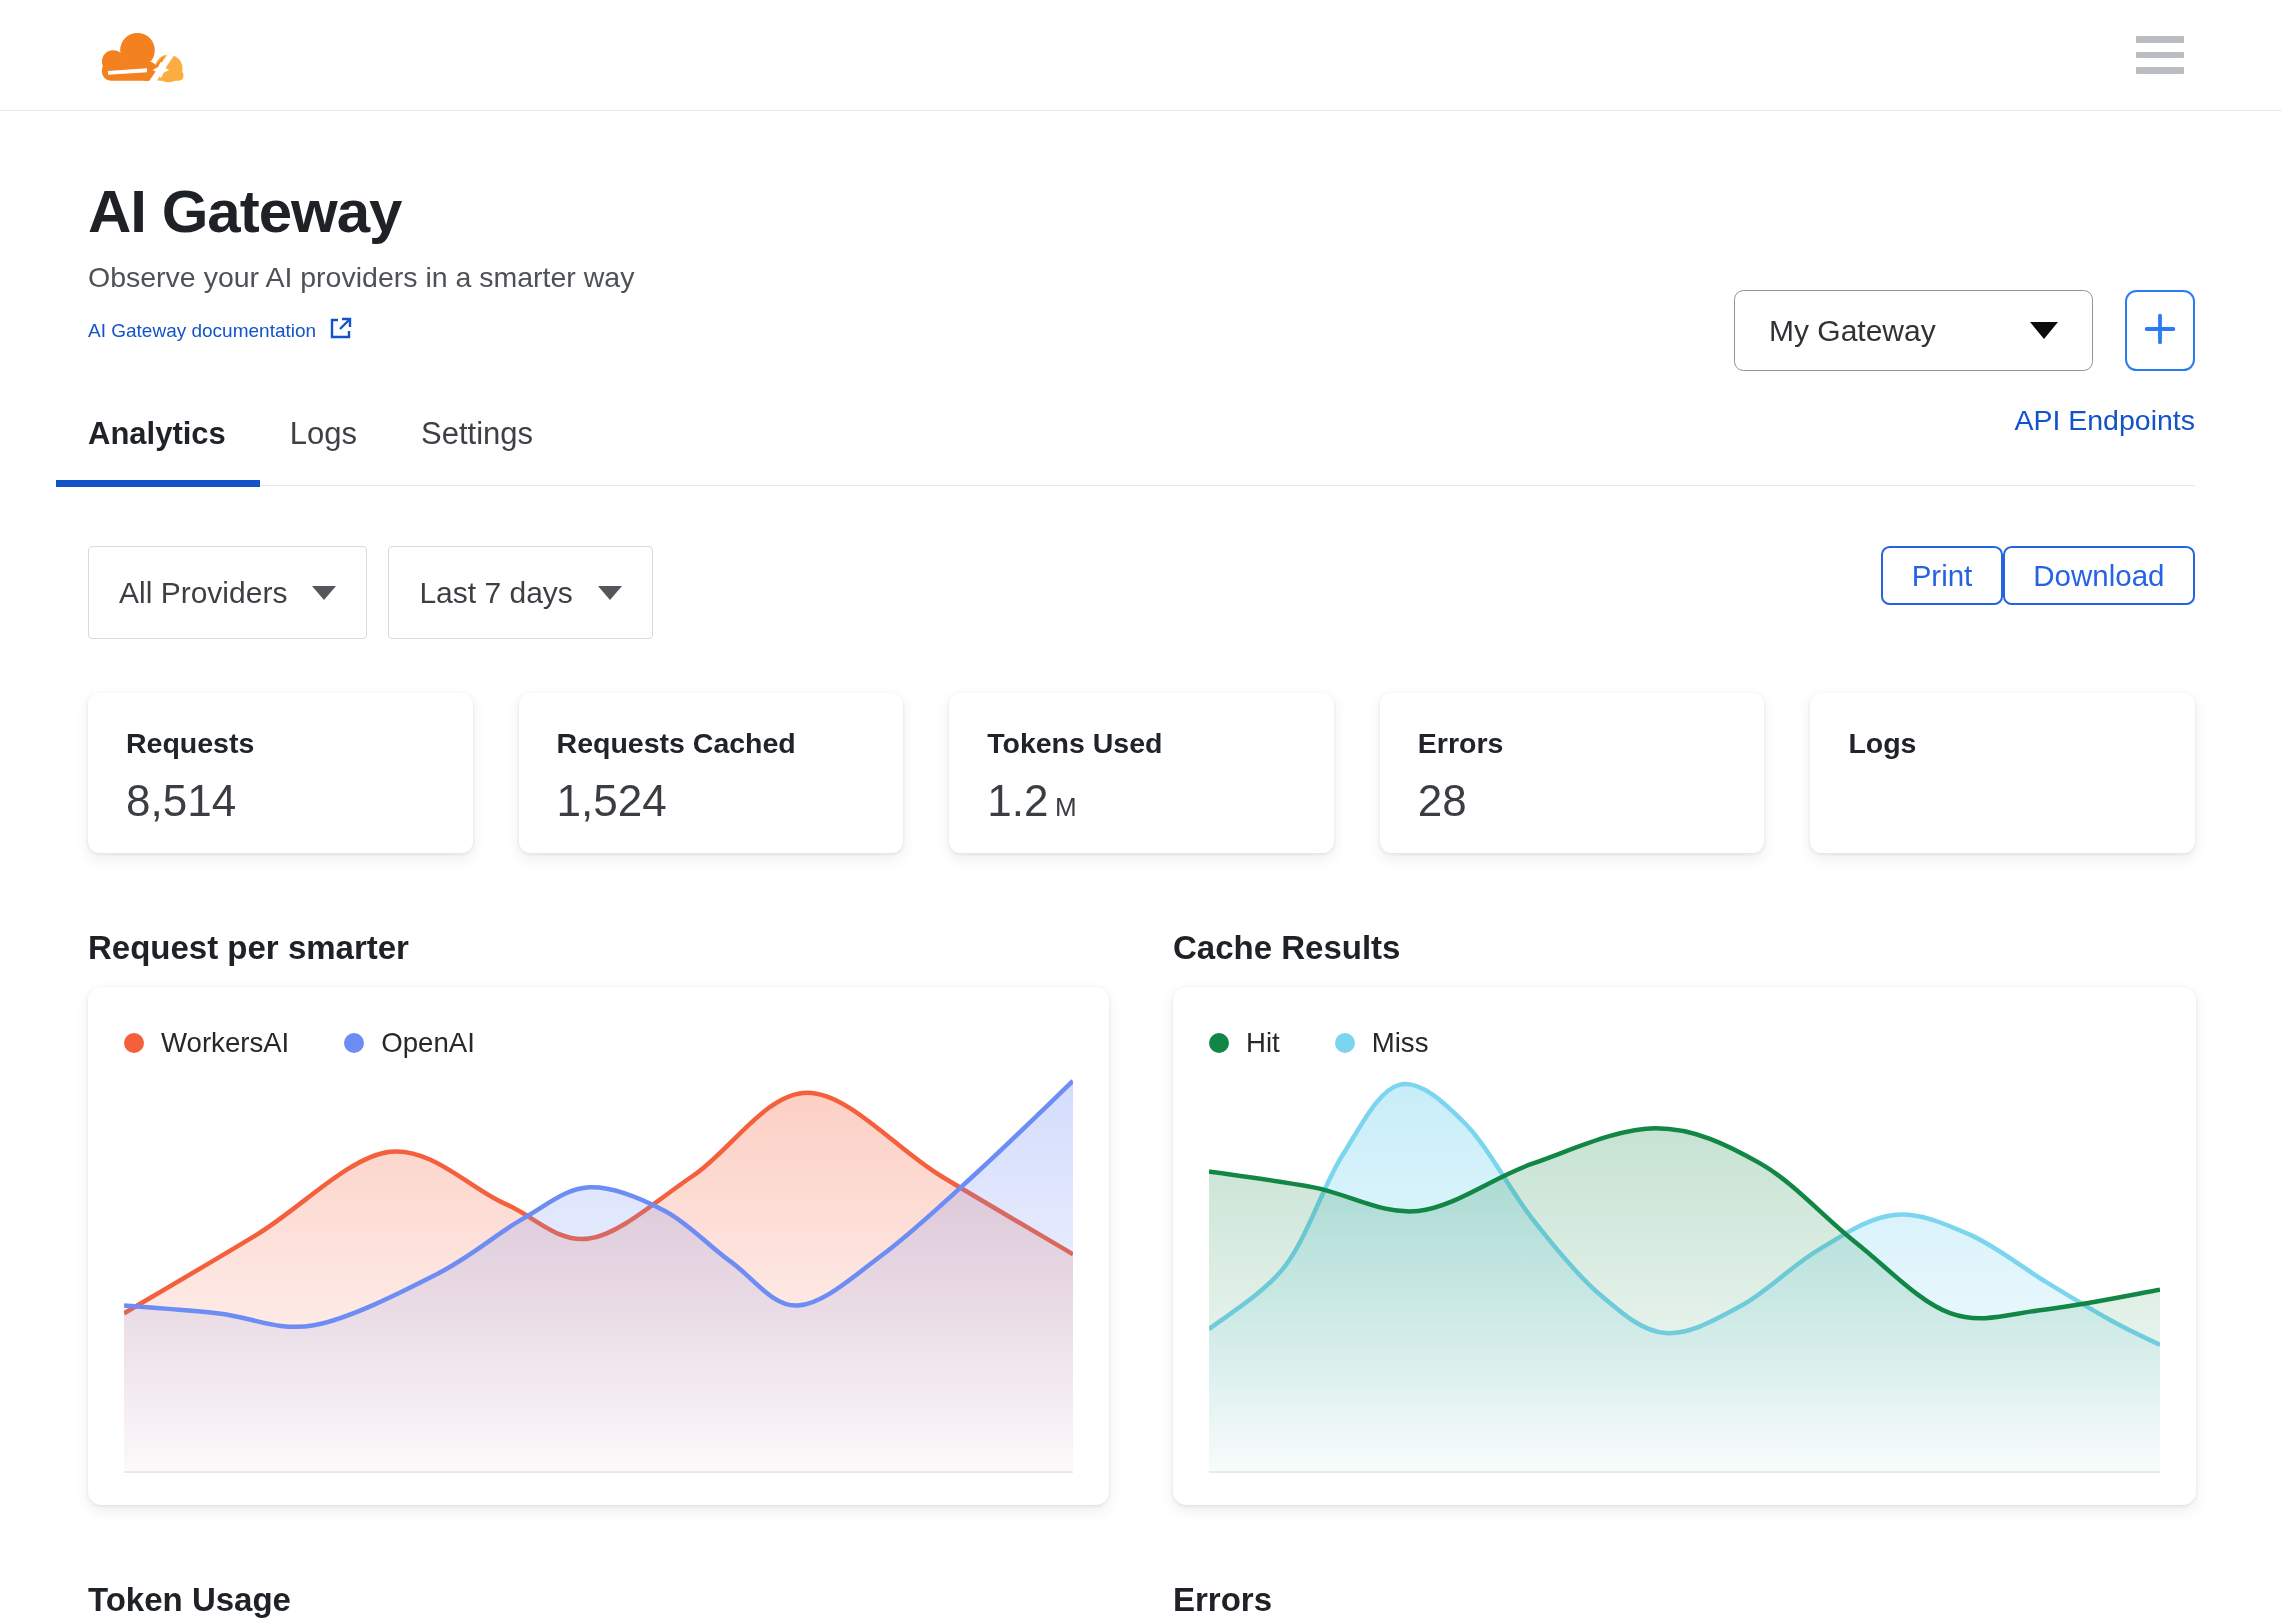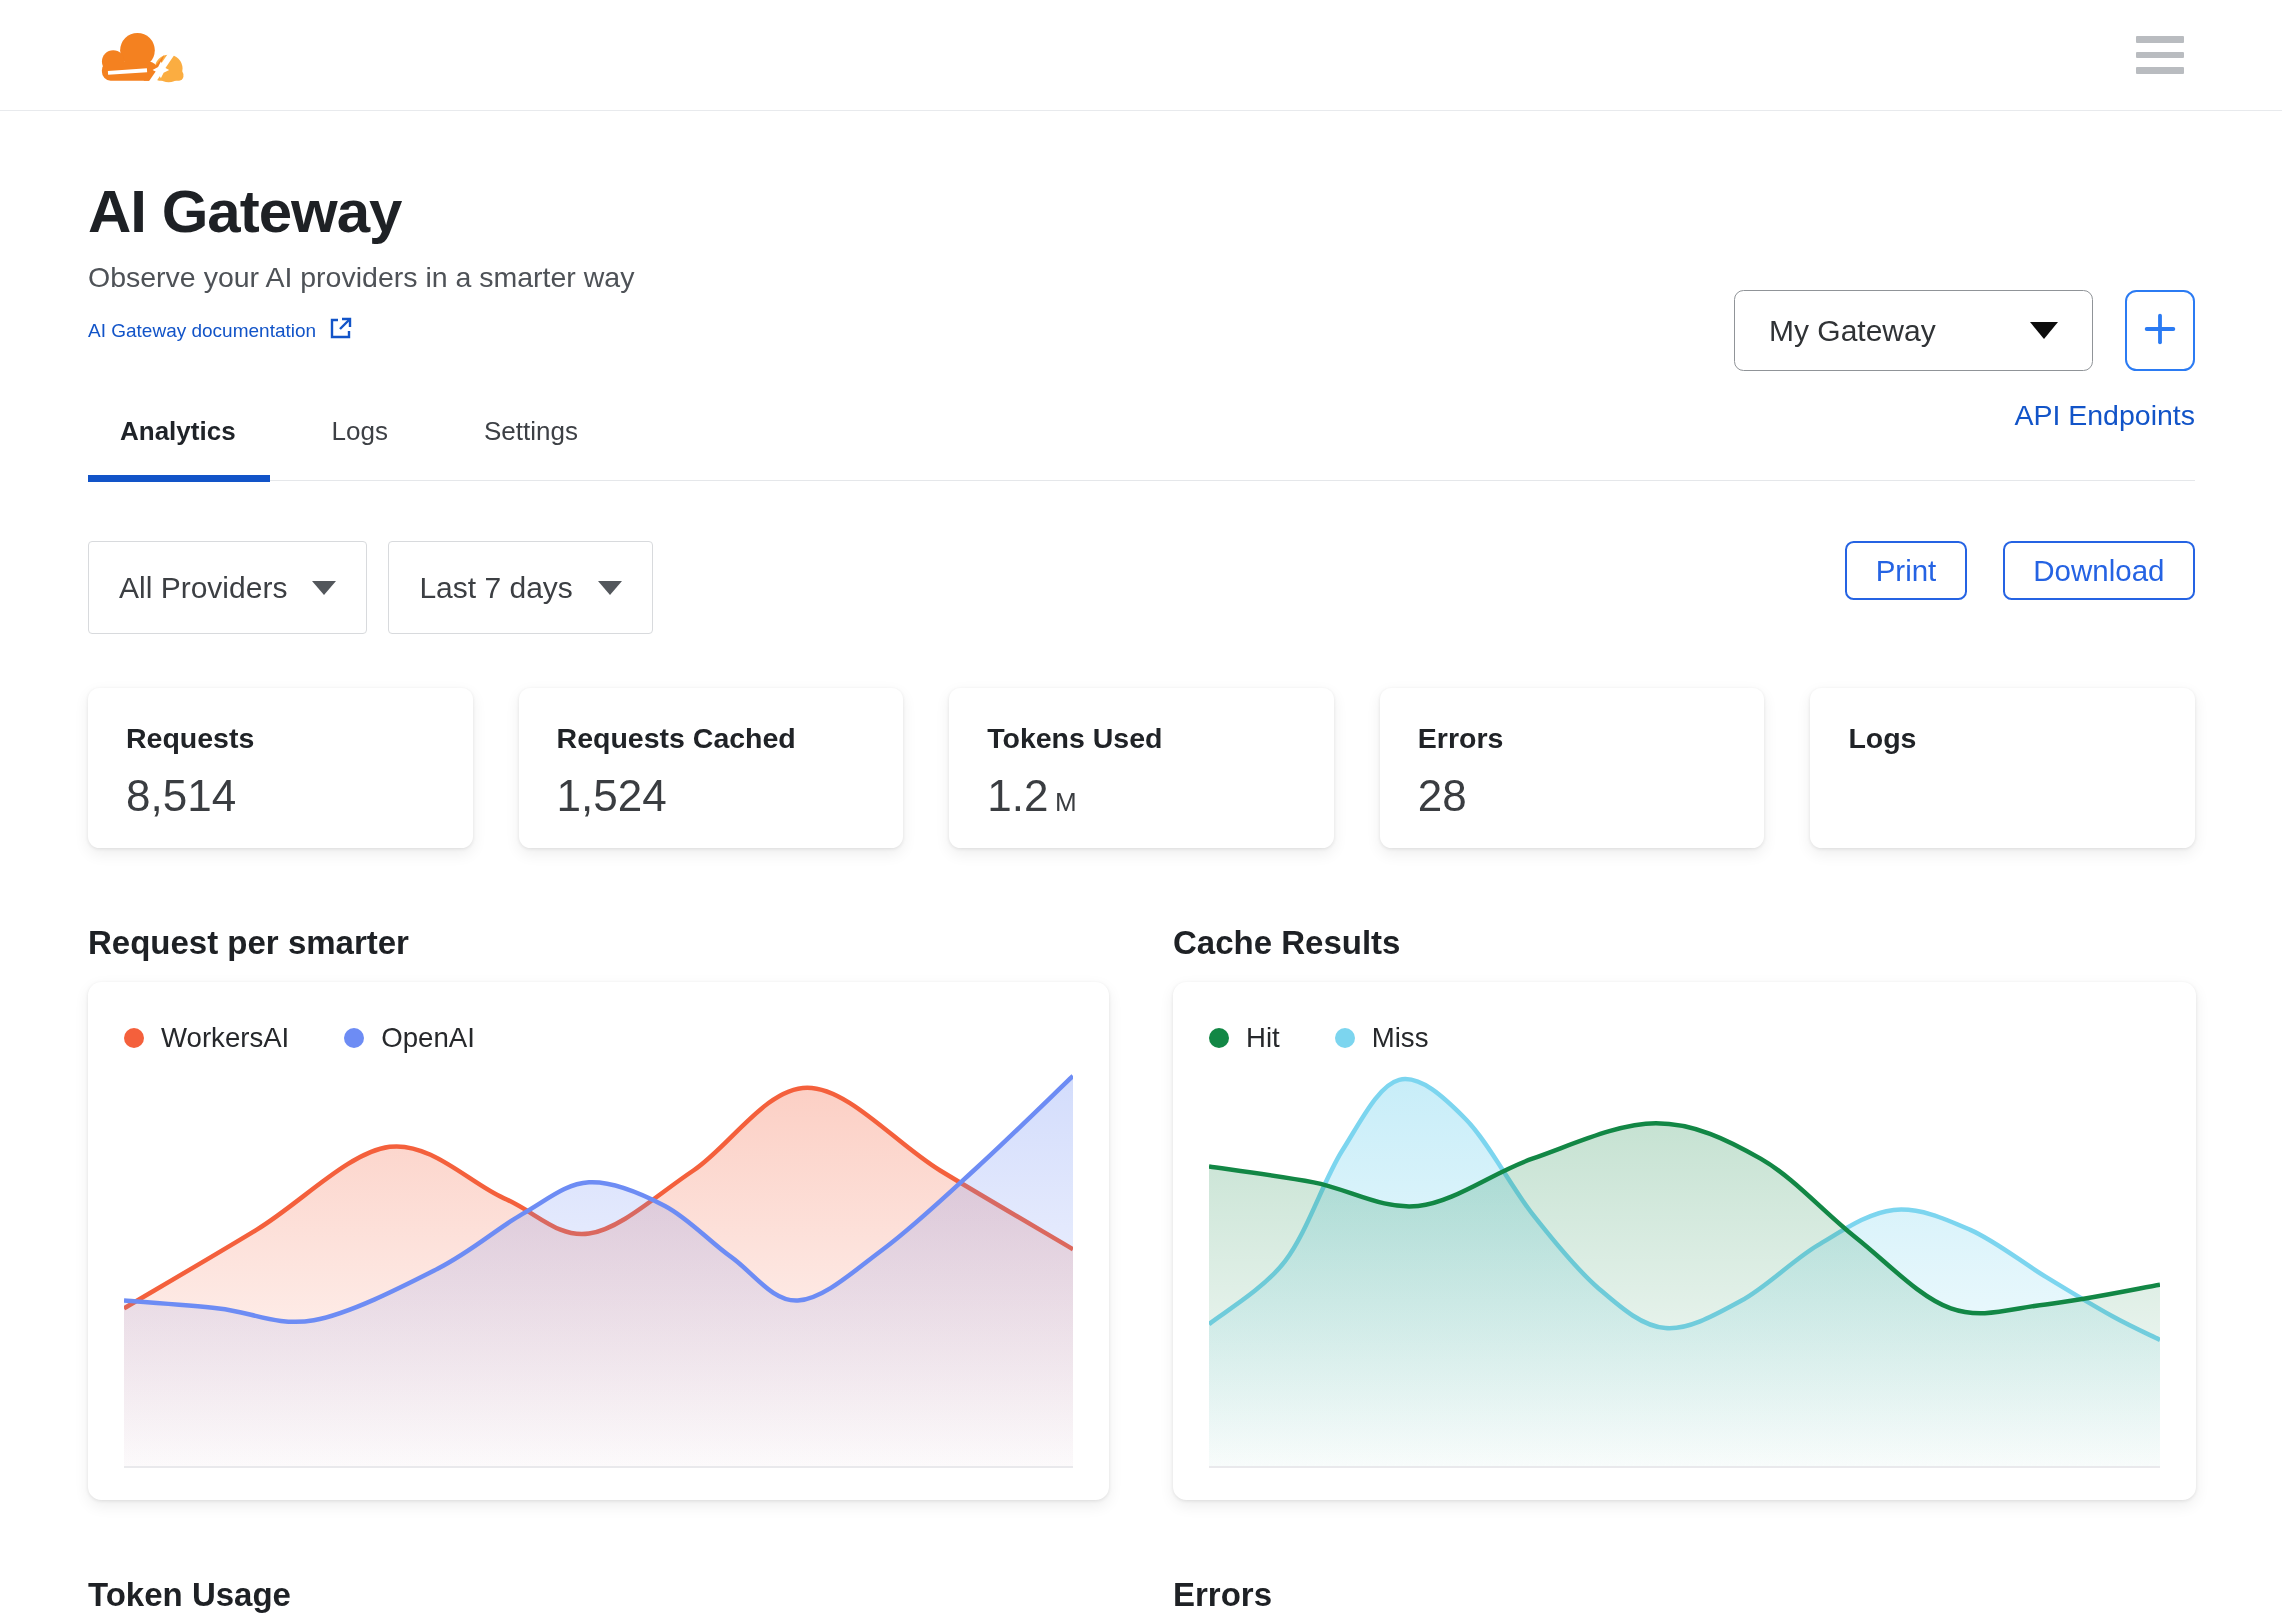--- a/index.html
+++ b/index.html
@@ -31,36 +31,36 @@
     padding:0 34px; font-size:30px; color:#303336; background:#fff; cursor:pointer;
   }
   .caret-black{ width:0;height:0;border-left:14.3px solid transparent;border-right:14.3px solid transparent;border-top:17px solid #0c0c0c; }
   .caret-gray{ width:0;height:0;border-left:12.4px solid transparent;border-right:12.4px solid transparent;border-top:14.3px solid #53575c; }
   .plus-btn{
     width:70px; height:81px; border:2.9px solid #2b7bf3; border-radius:11.4px;
     display:flex; align-items:center; justify-content:center; background:#fff; cursor:pointer;
   }
   
   .tabs-row{ margin-top:51px; border-bottom:1.9px solid #e5e7ea; display:flex; position:relative; }
-  .tab{ font-size:26px; color:#3d4045; padding:19px 0 33px; margin-right:64px; cursor:pointer; position:relative;margin-left:32px; }
+  .tab{ font-size:31px; color:#3d4045; padding:19px 0 33px; margin-right:64px; cursor:pointer; position:relative; }
   .tab.active{ color:#1f2328; font-weight:600; }
   .tab.active::after{
     content:""; position:absolute; left:-32px; right:-34px; bottom:-1.9px;
     height:6.7px; background:#1254c8;
   }
   .api-link{ position:absolute; right:0; bottom:48px; font-size:28.5px; color:#1254c8; cursor:pointer; }
   
   .filter-row{ margin-top:60px; display:flex; align-items:flex-start; justify-content:space-between; }
   .filter-left{ display:flex; gap:21px; }
   .filter-btn{
     height:93px; border:1.9px solid #d8dadd; border-radius:4px; background:#fff;
     padding:0 30px; font-size:30px; color:#3c3f43;
     display:flex; align-items:center; gap:25px; cursor:pointer;
   }
-  .actions{ display:flex; gap:36px; }
+  .actions{ display:flex; }
   .text-btn{
     height:59px; border:2.9px solid #2563e3; border-radius:8.6px; background:#fff;
     padding:0 28.5px; font-size:29.5px; color:#2563e3;
     display:flex; align-items:center; cursor:pointer;
   }
   
   .stats-row{ margin-top:54px; display:flex; gap:46px; }
   .stat-card{
     flex:1; height:160px; background:#fff; border-radius:11.4px;
     box-shadow:0 1px 3.8px rgba(0,0,0,.09), 0 5.7px 15px rgba(0,0,0,.07);

